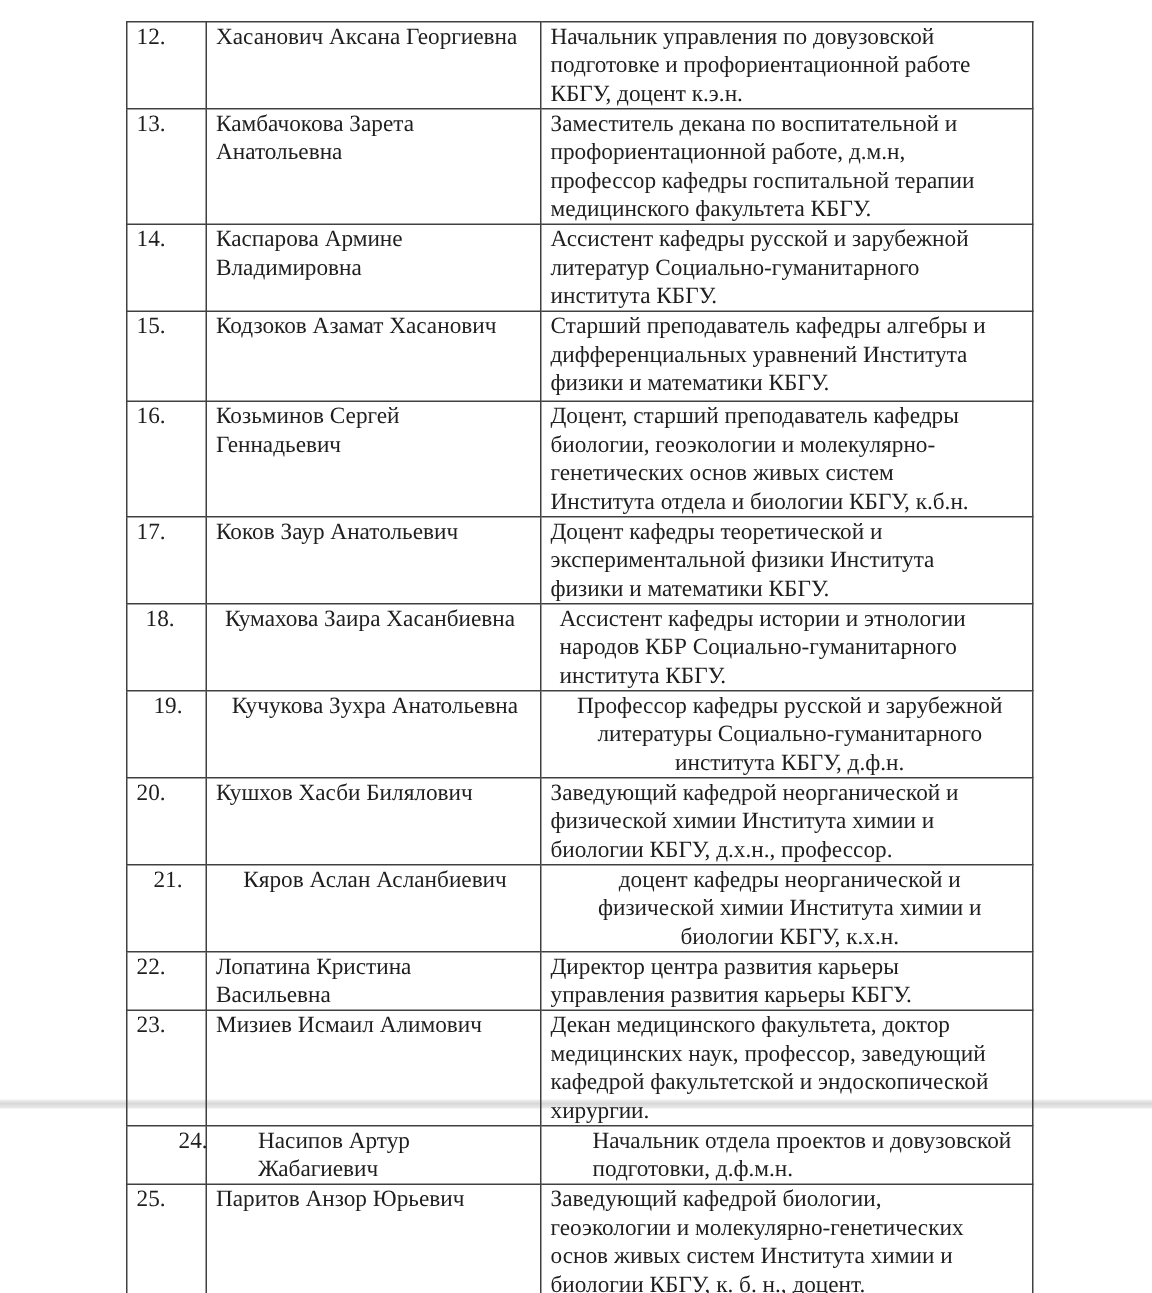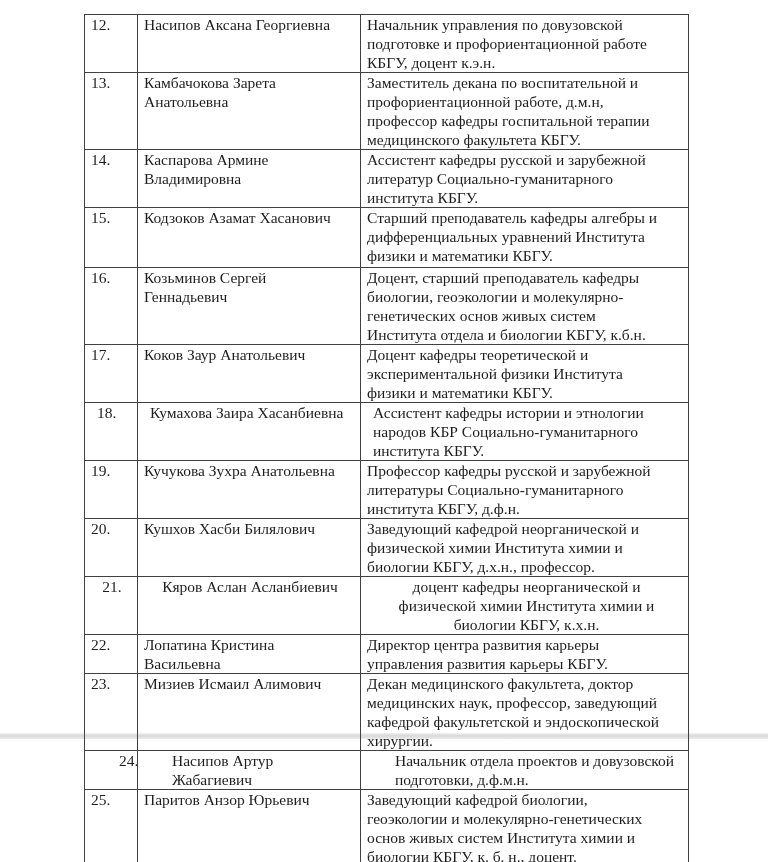--- a/index.html
+++ b/index.html
@@ -24,21 +24,21 @@
     .c-pos { width: 328px; }
     td.num { padding-left: 6px; }
     td.pos { padding-left: 6px; padding-right: 2px; }
     tr.r12 td { height: 57px; }
     tr.r13 td { height: 74px; }
     tr.r14 td { height: 54px; margin-top: 12px; }
     tr.r15 td { height: 59px; }
     tr.r16 td { height: 76px; margin-top: 33px; }
     tr.r17 td { height: 55px; }
     tr.r18 td { height: 56px; padding-left: 12px; }
-    tr.r19 td { height: 57px; }
+    tr.r19 td { height: 57px; text-align: center; }
     tr.r20 td { height: 55px; }
     tr.r21 td { height: 56px; text-align: center; }
     tr.r22 td { height: 38px; }
     tr.r23 td { height: 74px; }
     tr.r24 td { height: 38px; padding-left: 34px; }
     tr.r25 td { height: 74px; }
     .pos-text { white-space: pre-line; display: block; }
     .name-text { white-space: pre-line; display: block; }
   </style>
 </head>
@@ -49,21 +49,21 @@
 <table class="doc-table">
   <colgroup>
     <col class="c-num">
       <col class="c-name">
       <col class="c-pos">
   </colgroup>
   <tbody>
     <tr class="r12">
       <td class="num">12.</td>
       <td>
-          <span class="name-text">Насипов Аксана Георгиевна</span>
+          <span class="name-text">Хасанович Аксана Георгиевна</span>
         </td>
       <td class="pos">
           <span class="pos-text">Начальник управления по довузовской
 подготовке и профориентационной работе
 КБГУ, доцент к.э.н.</span>
         </td>
     </tr>
     <tr class="r13">
       <td class="num">13.</td>
       <td>

